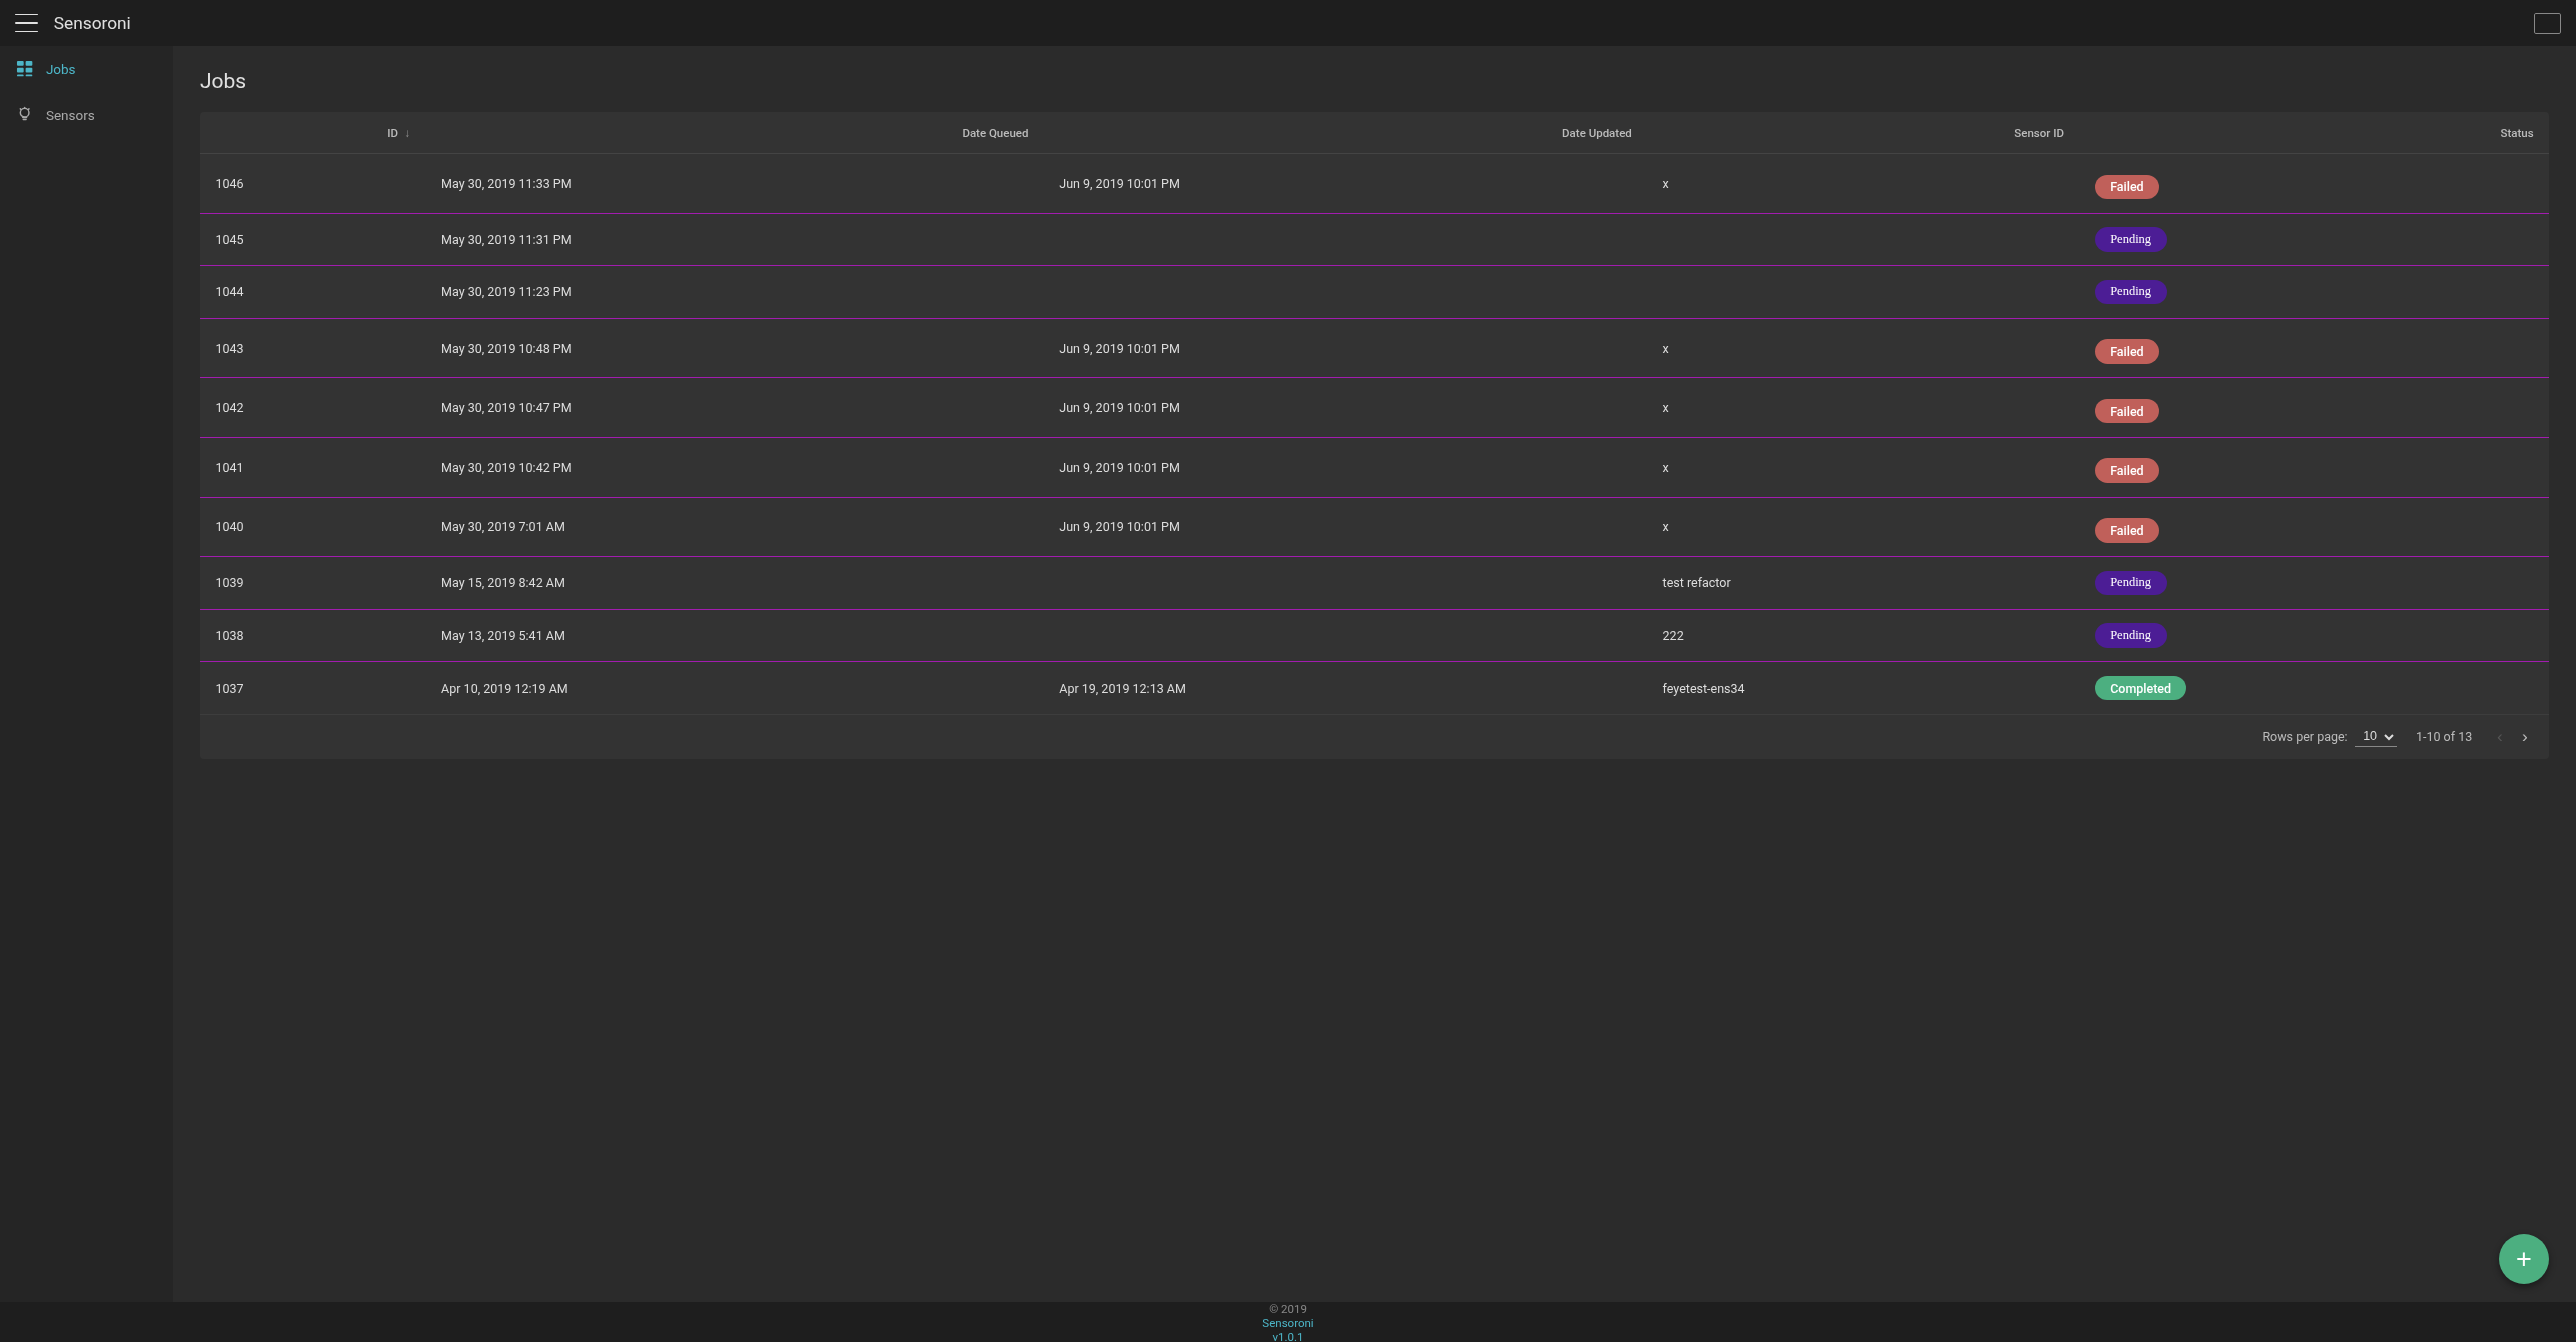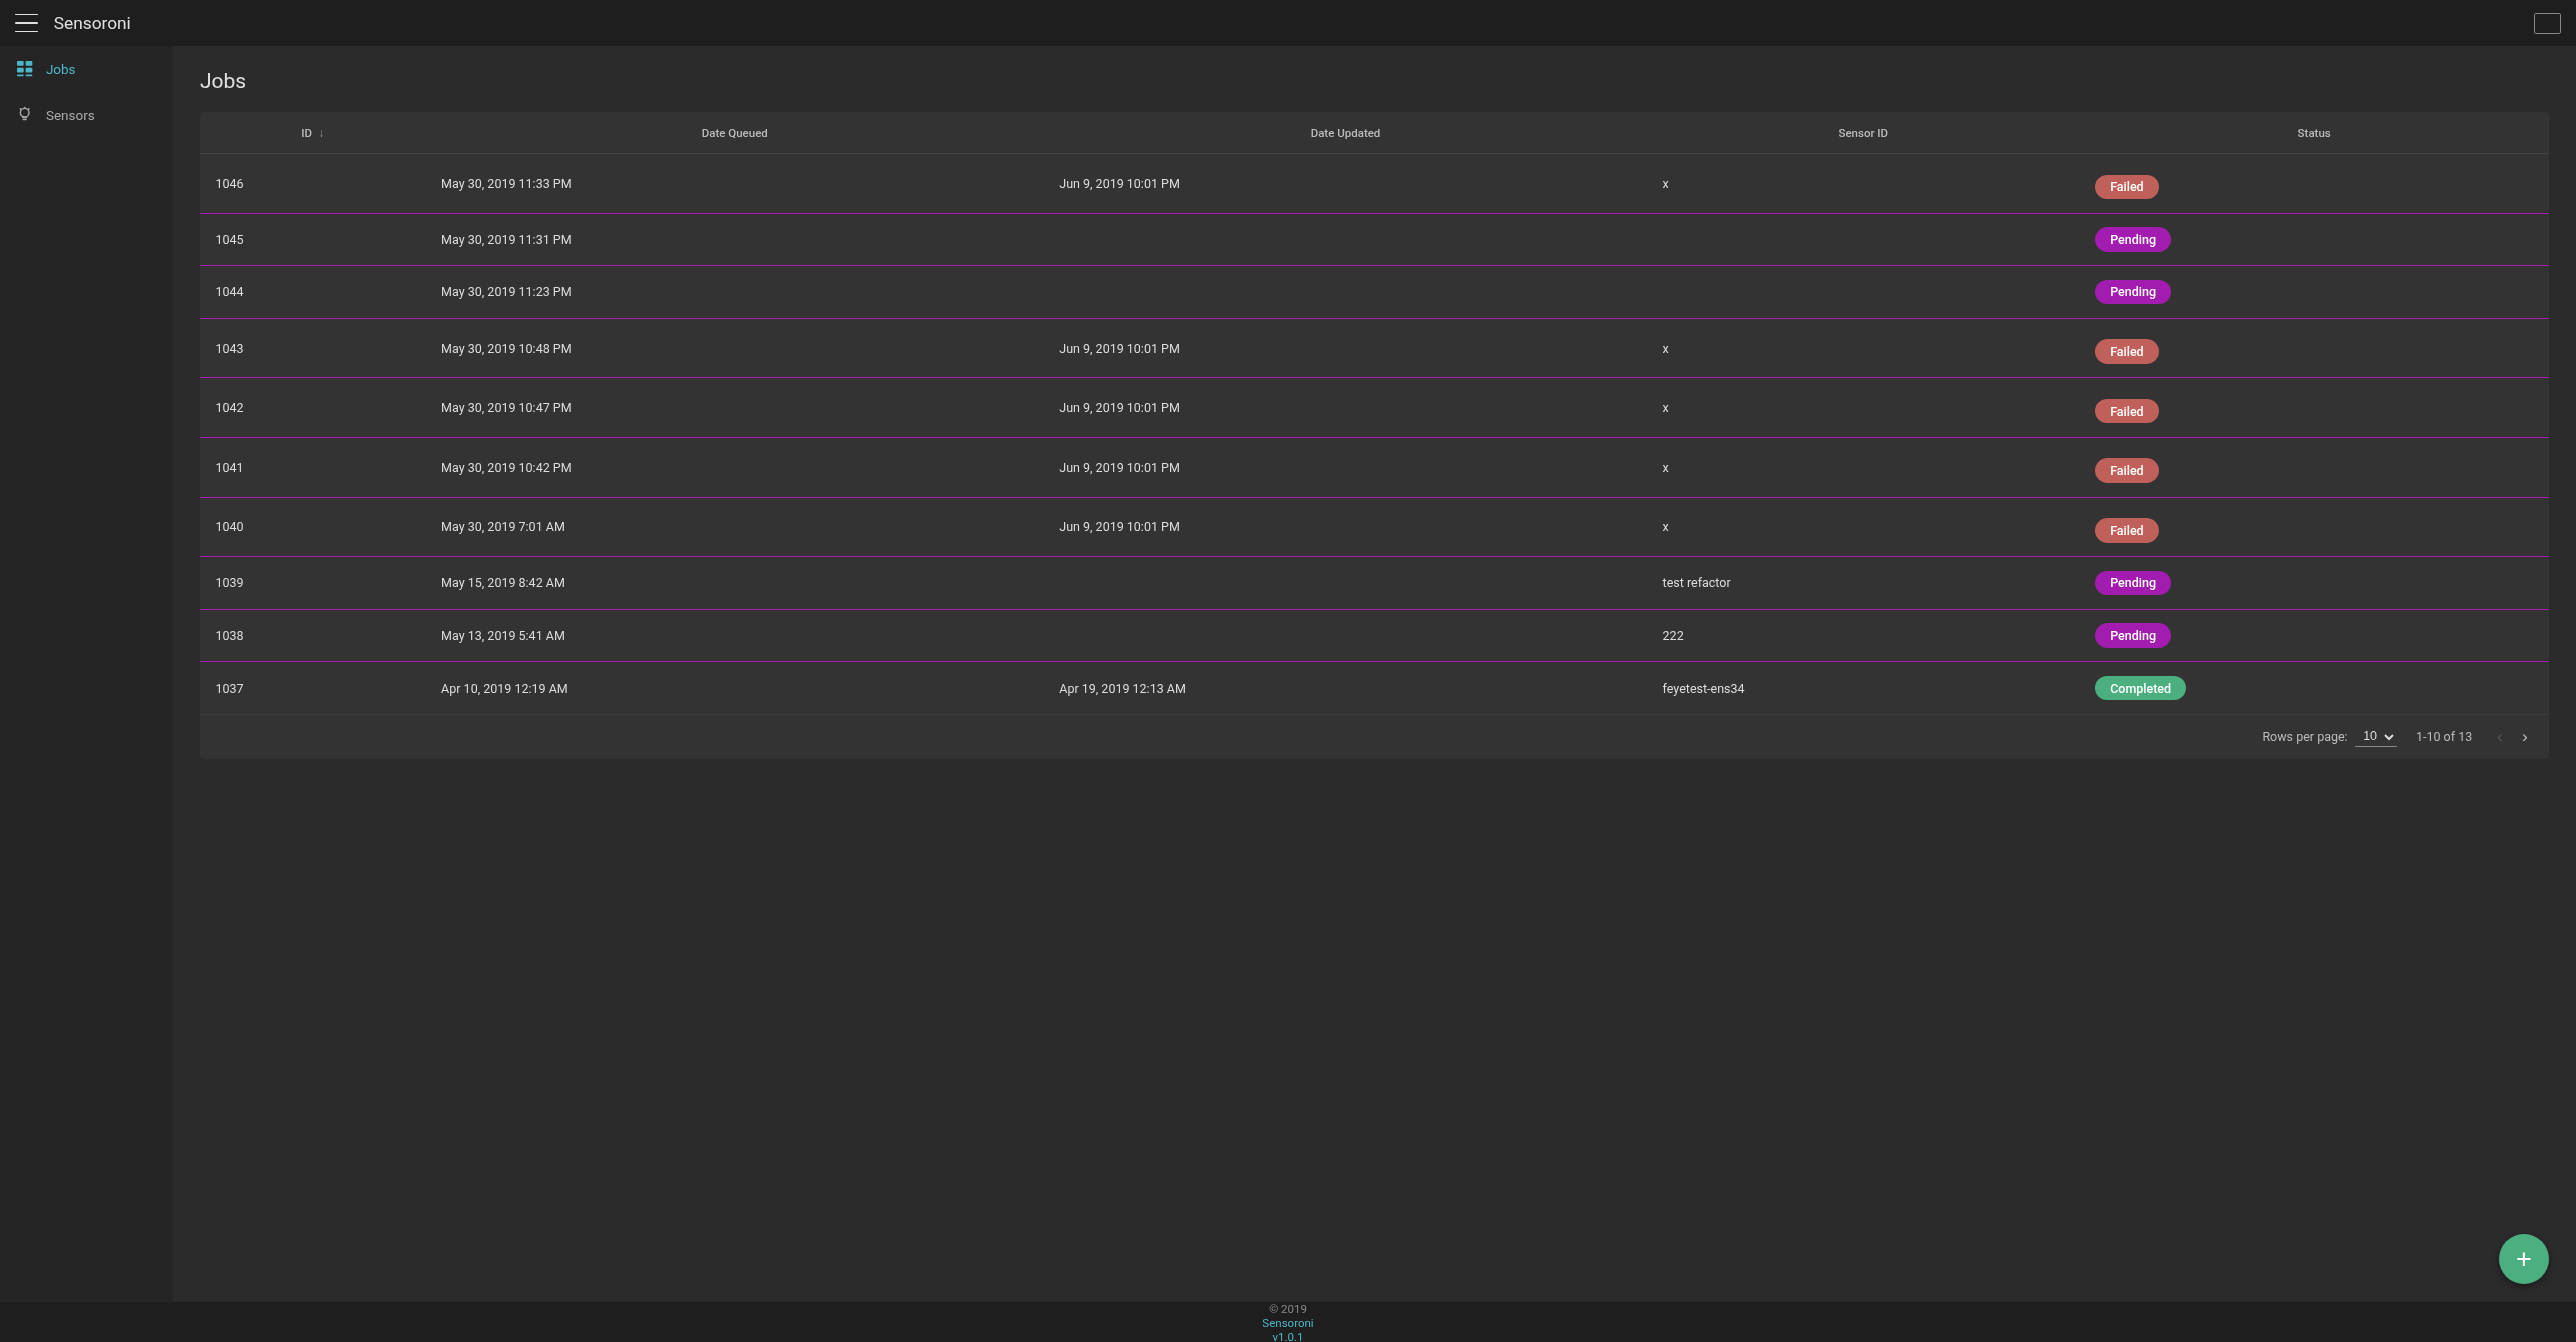--- a/index.html
+++ b/index.html
@@ -111,21 +111,21 @@
       overflow: hidden;
     }
     table {
       width: 100%;
       border-collapse: collapse;
     }
     thead tr {
       border-bottom: 1px solid #444;
     }
     th {
-      text-align: center;
+      text-align: right;
       padding: 13.5px 15.4px;
       font-size: 11.5px;
       font-weight: 500;
       color: #bbb;
       white-space: nowrap;
     }
     th.sortable {
       cursor: pointer;
     }
     th .sort-indicator {
@@ -151,21 +151,22 @@
       border-radius: 19px;
       font-size: 12.5px;
       font-weight: 500;
       color: #fff;
     }
     .badge-failed {
       background: #c0605a;
       margin-top: 7px;
     }
     .badge-pending {
-      background: #a21caf;
+      background: #4c1d95;
+      font-family: Liberation Serif, serif;
     }
     .badge-completed {
       background: #4caf80;
     }
 
     
     .pagination {
       display: flex;
       align-items: center;
       justify-content: flex-end;

